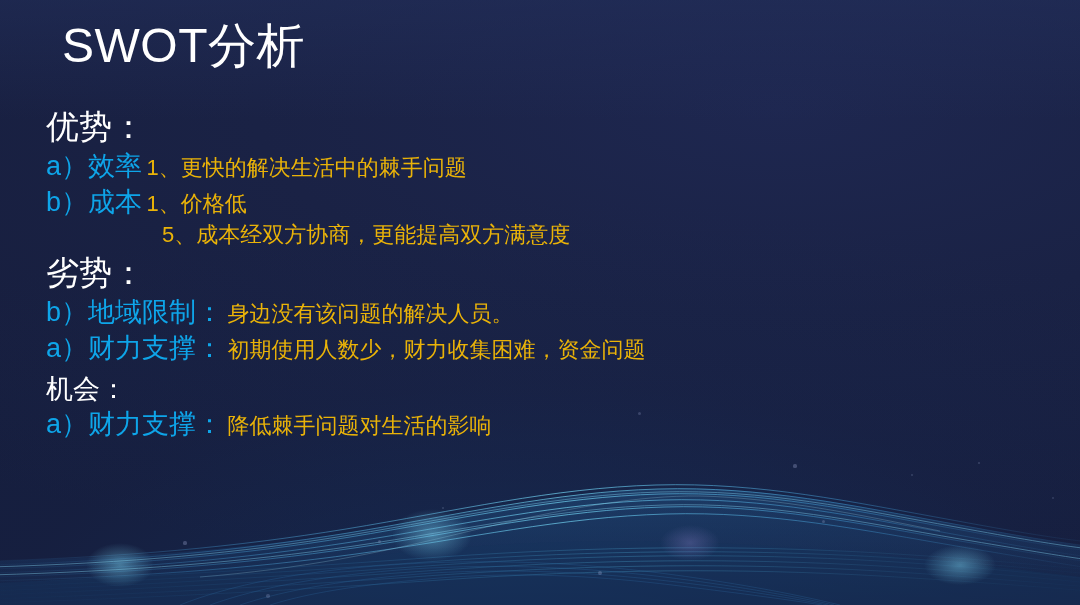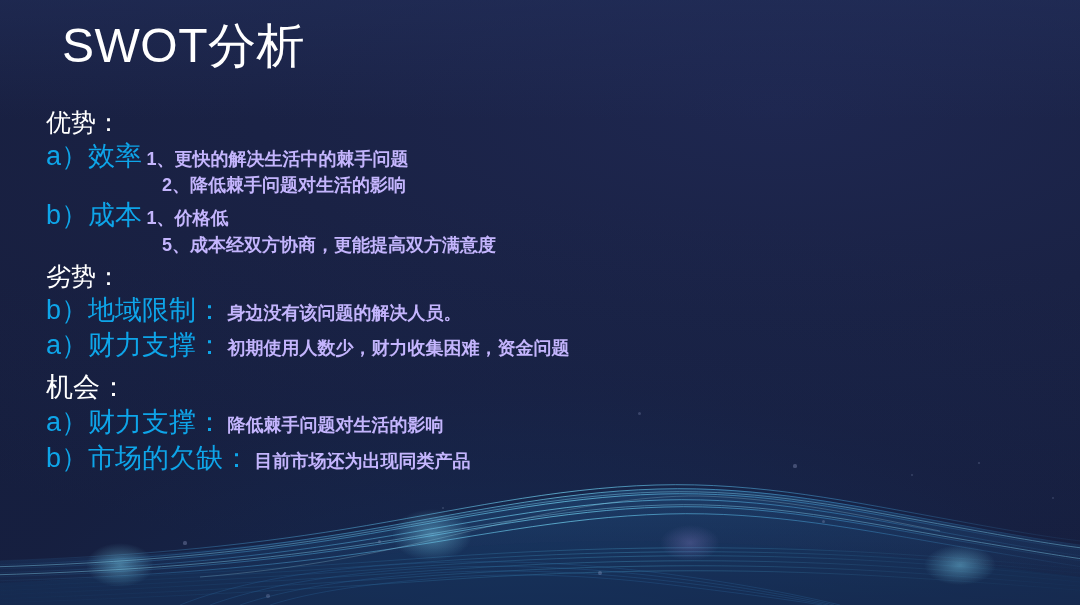--- a/index.html
+++ b/index.html
@@ -74,43 +74,42 @@
   }
 
   .body-block {
     position: absolute;
     left: 46px;
     top: 106px;
     width: 1000px;
   }
 
   .sec-head {
-    font-size: 25px;
+    font-size: 33px;
     line-height: 1.30;
     font-weight: 400;
     color: #ffffff;
     white-space: nowrap;
   }
   .sec-head.small {
     font-size: 27px;
     line-height: 1.30;
   }
 
   .row {
     white-space: nowrap;
     line-height: 1.32;
   }
   .lbl {
     font-size: 27px;
     color: #0ea5e9;
   }
   .txt {
-    font-size: 18px;
-    color: #c4b5fd;
-    font-weight: bold;
+    font-size: 22px;
+    color: #eab308;
   }
   .row.sub {
     padding-left: 116px;
     line-height: 1.32;
   }
   .gap-xs { height: 3px; }
   .gap-s  { height: 6px; }
 </style>
 </head>
 <body>
@@ -213,23 +212,20 @@
 
     <div class="slide-title">SWOT分析</div>
 
     <div class="body-block">
 
       <div class="sec-head">优势：</div>
       <div class="row">
         <span class="lbl">a）效率</span>
         <span class="txt">1、更快的解决生活中的棘手问题</span>
       </div>
-      <div class="row sub">
-        <span class="txt">2、降低棘手问题对生活的影响</span>
-      </div>
       <div class="row">
         <span class="lbl">b）成本</span>
         <span class="txt">1、价格低</span>
       </div>
       <div class="row sub">
         <span class="txt">5、成本经双方协商，更能提高双方满意度</span>
       </div>
 
       <div class="gap-xs"></div>
 
@@ -242,21 +238,17 @@
         <span class="lbl">a）财力支撑：</span>
         <span class="txt">初期使用人数少，财力收集困难，资金问题</span>
       </div>
 
       <div class="gap-s"></div>
 
       <div class="sec-head small">机会：</div>
       <div class="row">
         <span class="lbl">a）财力支撑：</span>
         <span class="txt">降低棘手问题对生活的影响</span>
-      </div>
-      <div class="row">
-        <span class="lbl">b）市场的欠缺：</span>
-        <span class="txt">目前市场还为出现同类产品</span>
       </div>
 
     </div>
   </div>
 </div>
 
 </body></html>

